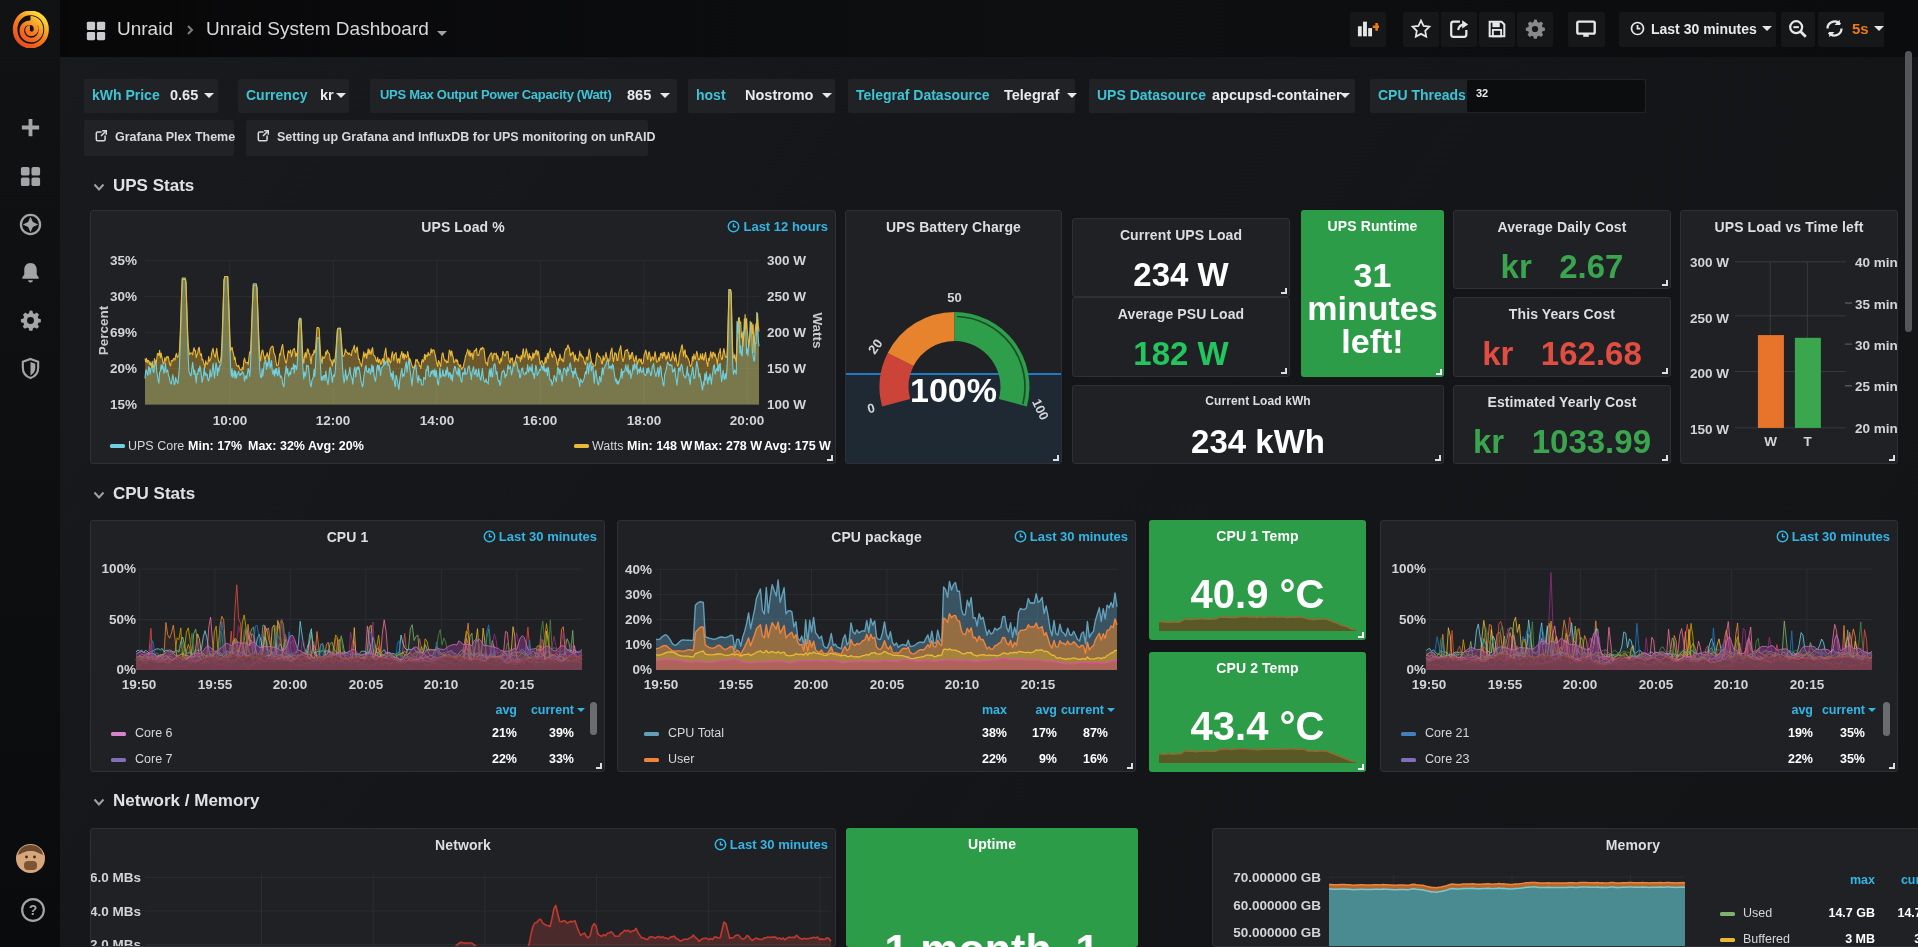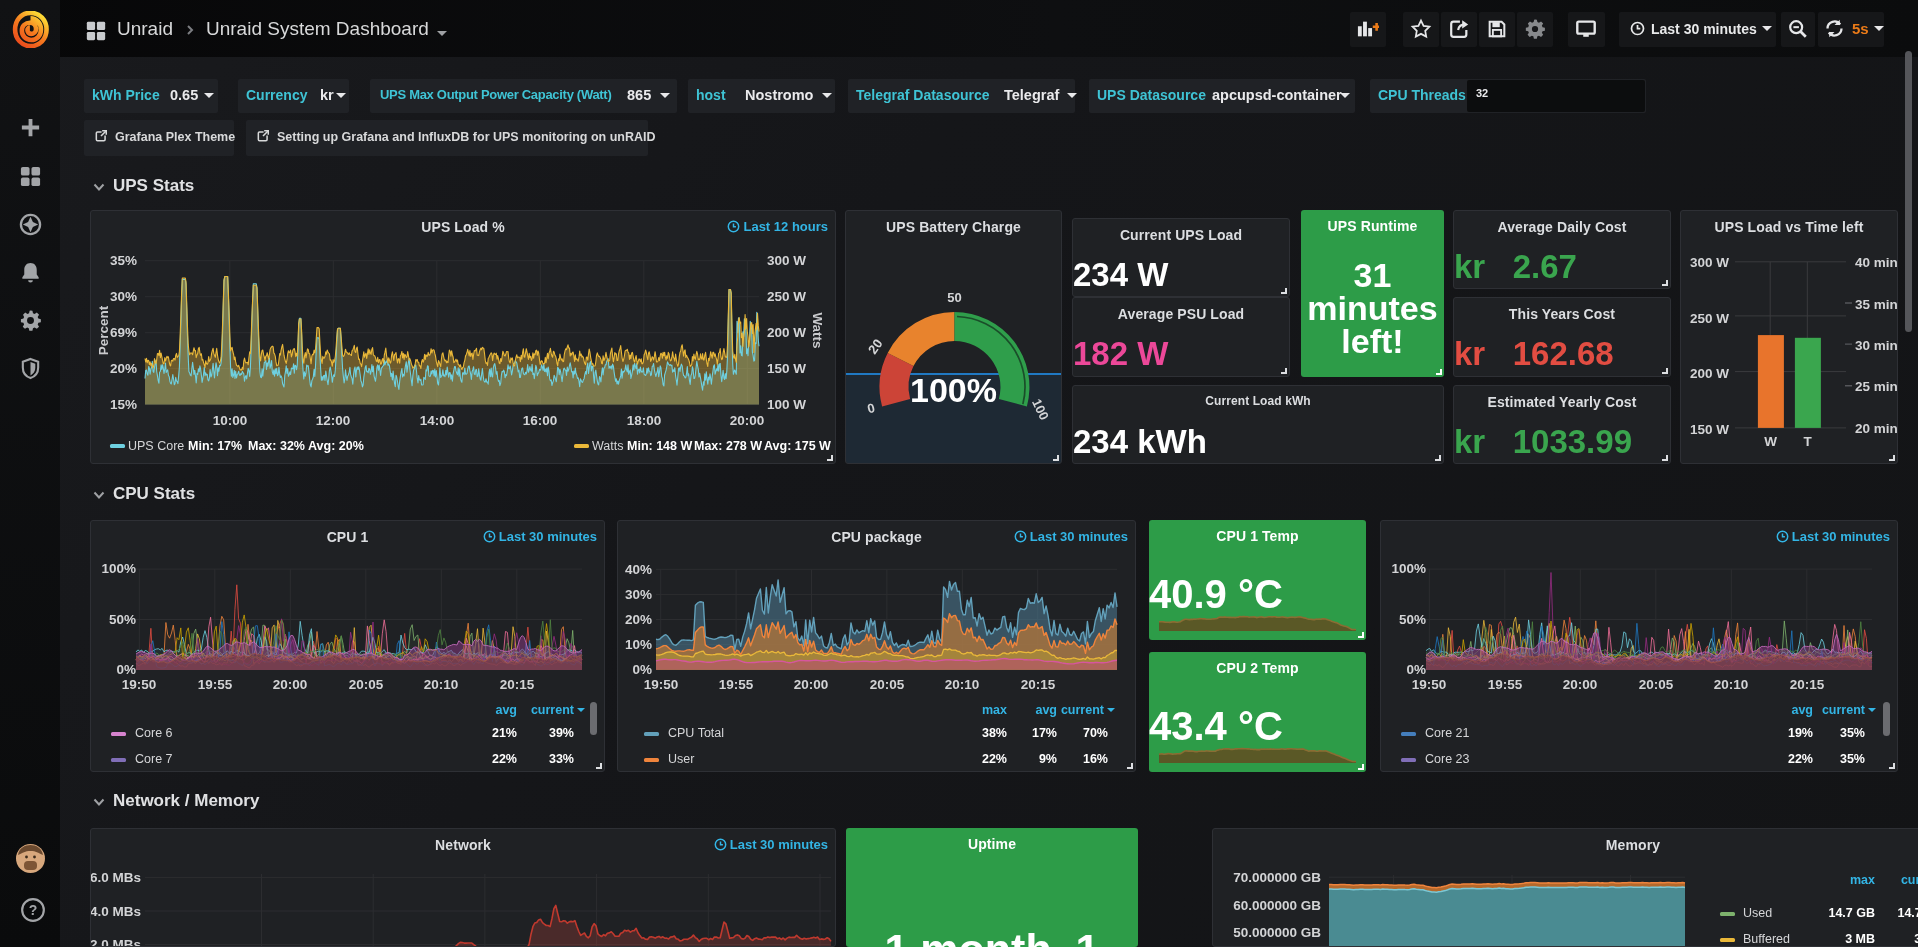--- a/index.html
+++ b/index.html
@@ -4,21 +4,21 @@
 html,body { width:1918px; height:947px; overflow:hidden; background:#141619; font-family:"Liberation Sans",sans-serif; }
 #root { position:absolute; inset:0; background:linear-gradient(125deg,#191a1d 0%,#151619 40%,#131416 100%); }
 #nav { position:absolute; left:0; top:0; width:1918px; height:57px; background:linear-gradient(to right,#070708,#0e0f11 55%,#0b0c0d); }
 #side { position:absolute; left:0; top:0; width:60px; height:947px; background:linear-gradient(to bottom,#111214,#0a0b0c); }
 .panel { position:absolute; background:#1f2124; border:1px solid #2e3035; border-radius:3px; }
 .gpanel { position:absolute; background:#2d9c48; border-radius:3px; }
 .ptitle { position:absolute; left:0; right:0; top:8px; text-align:center; font-size:14px; font-weight:700; color:#dcdee1; letter-spacing:.1px; white-space:nowrap; }
 .trange { position:absolute; right:7px; top:8px; font-size:13px; font-weight:700; color:#33b5e5; }
 .trange svg { vertical-align:-2px; margin-right:3px; }
 .dc { position:absolute; right:2px; bottom:2px; width:6px; height:6px; border-right:2px solid #dcdee1; border-bottom:2px solid #dcdee1; }
-.bigval { position:absolute; left:0; right:0; text-align:left; font-weight:700; color:#fff; font-size:33px; }
+.bigval { position:absolute; left:0; right:0; text-align:center; font-weight:700; color:#fff; font-size:33px; }
 .seclbl { position:absolute; font-size:17px; font-weight:700; color:#e0e1e3; white-space:nowrap; }
 .axl { position:absolute; font-size:13.5px; font-weight:600; color:#d3d4d6; white-space:nowrap; }
 .axr { position:absolute; font-size:13.5px; font-weight:600; color:#d3d4d6; text-align:right; white-space:nowrap; }
 .axc { position:absolute; font-size:13.5px; font-weight:600; color:#d3d4d6; text-align:center; white-space:nowrap; }
 .leg { position:absolute; font-size:12.5px; color:#d5d6d8; white-space:nowrap; }
 .legv { position:absolute; font-size:12.5px; font-weight:700; color:#fff; text-align:right; white-space:nowrap; }
 .legh { position:absolute; font-size:12.5px; font-weight:700; color:#33b5e5; text-align:right; white-space:nowrap; }
 .sw { position:absolute; width:15px; height:4px; border-radius:1.5px; }
 .vbox { position:absolute; top:79px; height:34px; background:#202226; border-radius:2px; }
 .vlab { position:absolute; top:87px; font-size:14px; font-weight:700; color:#3fc4d5; white-space:nowrap; }
@@ -265,21 +265,21 @@
       <div style="position:absolute;left:0;right:0;top:160px;text-align:center;font-size:34px;font-weight:700;color:#fff">100%</div>
       <div class="dc"></div>
     </div>
     <div class="panel" style="left:1072px;top:218px;width:218px;height:79px;overflow:hidden">
       <div class="ptitle" style="top:8px;font-size:14px">Current UPS Load</div>
       <div class="bigval" style="top:37px;font-size:33px;color:#fff">234 W</div>
       <div class="dc"></div>
     </div>
     <div class="panel" style="left:1072px;top:297px;width:218px;height:80px;overflow:hidden">
       <div class="ptitle" style="top:8px;font-size:14px">Average PSU Load</div>
-      <div class="bigval" style="top:37px;font-size:33px;color:#ec4899">182 W</div>
+      <div class="bigval" style="top:37px;font-size:33px;color:#22c55e">182 W</div>
       <div class="dc"></div>
     </div>
     <div class="panel" style="left:1072px;top:385px;width:372px;height:79px;overflow:hidden">
       <div class="ptitle" style="top:8px;font-size:12px">Current Load kWh</div>
       <div class="bigval" style="top:37px;font-size:33px;color:#fff">234 kWh</div>
       <div class="dc"></div>
     </div>
     <div class="panel" style="left:1453px;top:210px;width:218px;height:79px;overflow:hidden">
       <div class="ptitle" style="top:8px;font-size:14px">Average Daily Cost</div>
       <div class="bigval" style="top:37px;font-size:33px;color:#3aa54e">kr&nbsp;&nbsp;&nbsp;2.67</div>
@@ -486,21 +486,21 @@
       <div class="axc" style="left:244px;top:156px;width:50px">20:05</div>
       <div class="axc" style="left:319px;top:156px;width:50px">20:10</div>
       <div class="axc" style="left:395px;top:156px;width:50px">20:15</div>
       <div class="legh" style="left:339px;top:182px;width:50px">max</div>
       <div class="legh" style="left:394px;top:182px;width:45px">avg</div>
       <div class="legh" style="left:431px;top:182px;width:66px">current<span style="display:inline-block;width:0;height:0;border-left:4px solid transparent;border-right:4px solid transparent;border-top:4px solid #33b5e5;vertical-align:2px;margin-left:3px"></span></div>
       <div class="sw" style="left:26px;top:211px;background:#62a0ba"></div>
       <div class="leg" style="left:50px;top:205px">CPU Total</div>
       <div class="legv" style="left:341px;top:205px;width:48px">38%</div>
       <div class="legv" style="left:391px;top:205px;width:48px">17%</div>
-      <div class="legv" style="left:438px;top:205px;width:52px">70%</div>
+      <div class="legv" style="left:438px;top:205px;width:52px">87%</div>
       <div class="sw" style="left:26px;top:237px;background:#ef843c"></div>
       <div class="leg" style="left:50px;top:231px">User</div>
       <div class="legv" style="left:341px;top:231px;width:48px">22%</div>
       <div class="legv" style="left:391px;top:231px;width:48px">9%</div>
       <div class="legv" style="left:438px;top:231px;width:52px">16%</div>
       <div class="dc"></div>
     </div>
     <div class="gpanel" style="left:1149px;top:520px;width:217px;height:120px;overflow:hidden">
       <div class="ptitle" style="color:#fff">CPU 1 Temp</div>
       <div class="bigval" style="top:52px;font-size:40px">40.9 °C</div>

